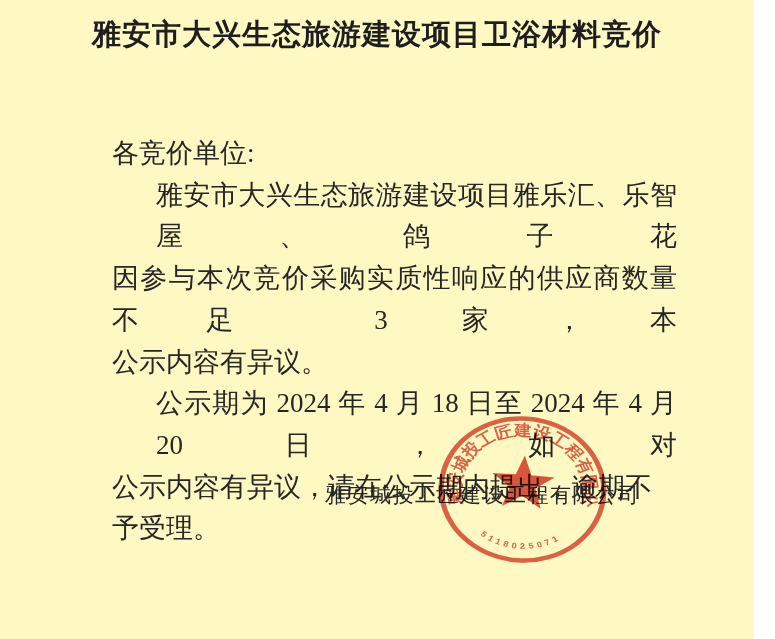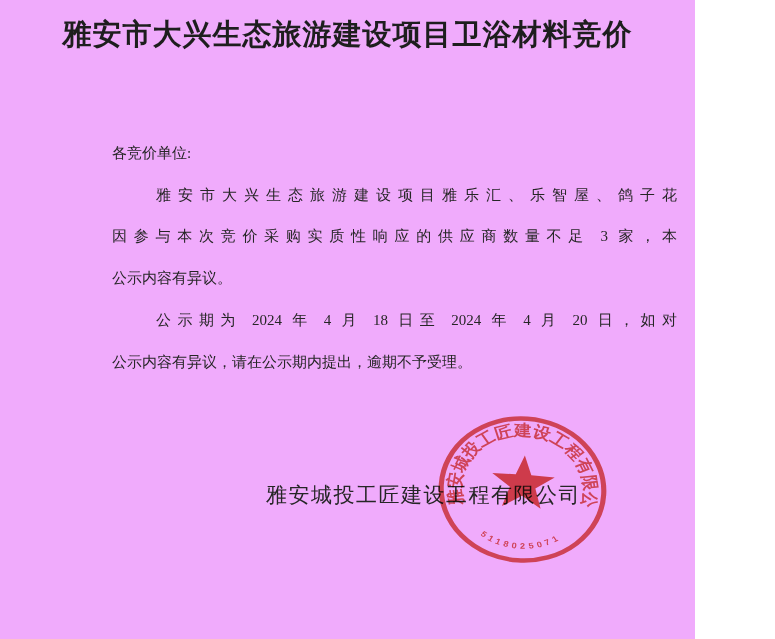--- a/index.html
+++ b/index.html
@@ -1,20 +1,20 @@
 <!DOCTYPE html>
 <html><head>
 <meta charset="utf-8">
 <style>
   html, body { margin: 0; padding: 0; }
   .page {
     position: relative;
-    width: 695px;
+    width: 754px;
     height: 639px;
-    background: #f0abfc;
+    background: #fef9c3;
     overflow: hidden;
     font-family: "Liberation Serif", "DejaVu Serif", serif;
   }
   .title {
     position: absolute;
     top: 13px;
     left: 0;
     right: 0;
     text-align: center;
     font-family: "Liberation Sans", "DejaVu Sans", sans-serif;
@@ -22,21 +22,21 @@
     font-size: 29px;
     line-height: 43px;
     letter-spacing: 1px;
     color: #1e1e1e;
   }
   .body-text {
     position: absolute;
     left: 112px;
     top: 133px;
     width: 565px;
-    font-size: 15px;
+    font-size: 27px;
     line-height: 41.7px;
     color: #262626;
   }
   .line { min-height: 41.7px; }
   .line.indent { padding-left: 44px; }
   .line.justify {
     text-align: justify;
     text-align-last: justify;
   }
   .signature {

